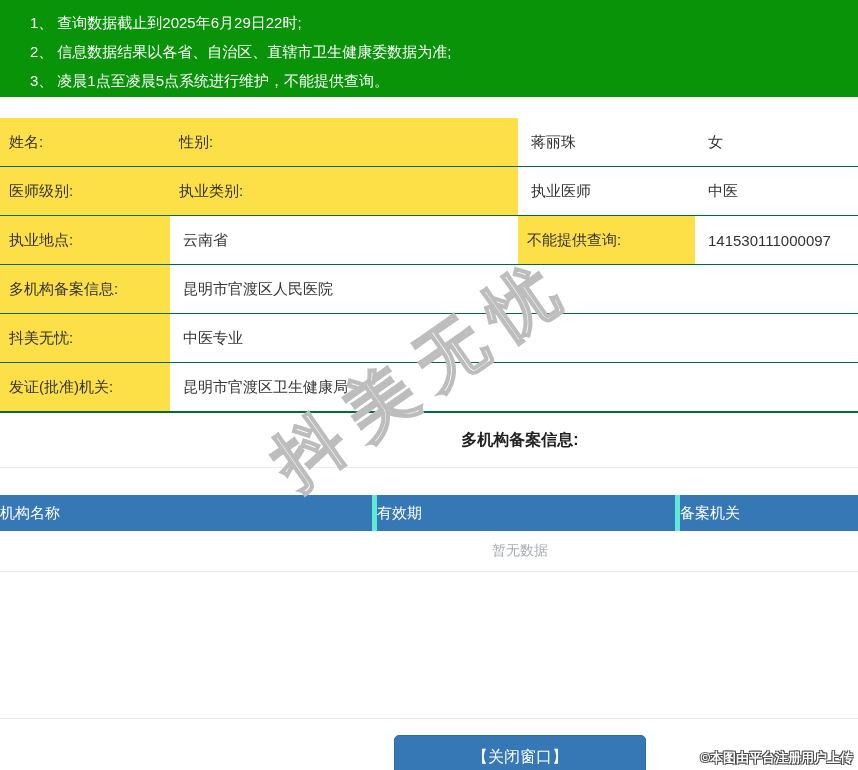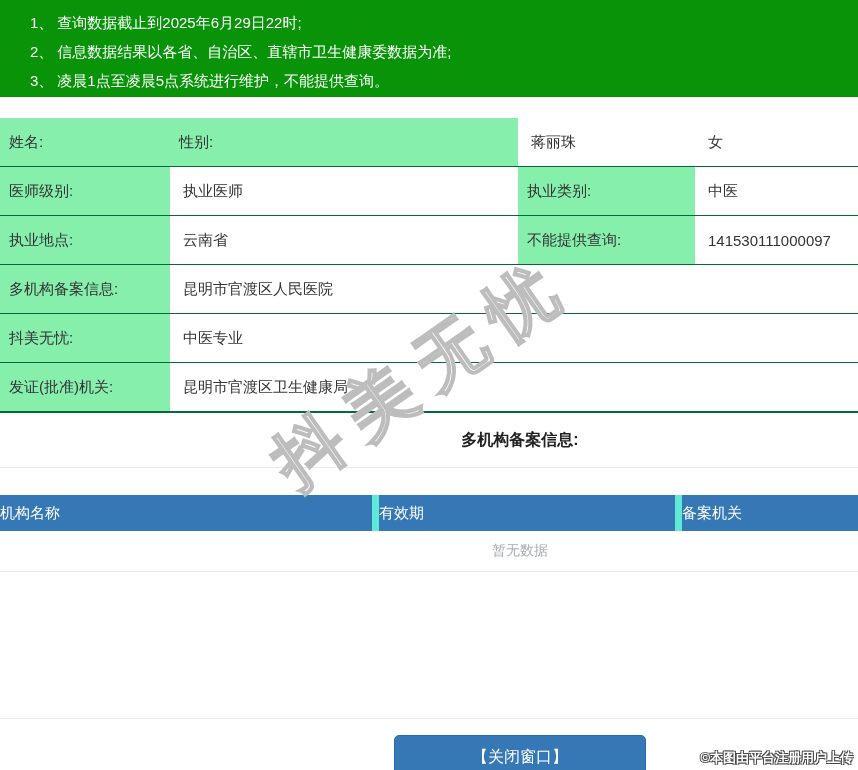--- a/index.html
+++ b/index.html
@@ -13,34 +13,34 @@
   .notice-line .num { margin-right: 4px; }
   .notice-line .b { font-weight: 400; }
 
   
   .info-table { margin-top: 21px; width: 1040px; }
   .irow { display: grid; border-bottom: 1px solid #06693a; }
   .irow.four { grid-template-columns: 170px 348px 177px 1fr; }
   .irow.two  { grid-template-columns: 170px 1fr; }
   .irow:last-child { border-bottom: 2px solid #06693a; }
   .cell { height: 48px; display: flex; align-items: center; font-size: 15px; color: #333; }
-  .cell.label { background: #86efac; padding-left: 9px; }
+  .cell.label { background: #fde047; padding-left: 9px; }
   .cell.value { background: #fff; padding-left: 13px; }
 
   
   .section-head { width: 1040px; height: 55px; border-bottom: 1px solid #e9e9e9;
                   display: flex; align-items: center; justify-content: center; }
   .section-head h2 { font-size: 16px; font-weight: 700; color: #222; }
 
   
   .filing-header { margin-top: 27px; width: 1040px; height: 36px; background: #3578b5;
                    display: grid; grid-template-columns: 372px 303px 1fr; }
   .filing-header .hcell { color: #fff; font-size: 15px; display: flex; align-items: center;
                           }
-  .filing-header .hcell + .hcell { border-left: 7px solid #5eead4; }
+  .filing-header .hcell + .hcell { border-left: 5px solid #5eead4; }
   .filing-empty { width: 1040px; height: 41px; border-bottom: 1px solid #e9e9e9;
                   display: flex; align-items: center; justify-content: center;
                   color: #a9acb3; font-size: 14px; }
 
   
   .spacer { height: 146px; }
   .bottom-line { width: 1040px; border-top: 1px solid #e9e9e9; }
   .close-btn { display: block; margin: 16px auto 0 auto; width: 252px; height: 44px;
                background: #3578b5; border: 1px solid #2e6da4; border-radius: 5px;
                color: #fff; font-size: 16px; font-family: inherit; cursor: pointer; }
@@ -76,22 +76,22 @@
 
   <div class="info-table">
     <div class="irow four">
       <div class="cell label">姓名:</div>
       <div class="cell label">性别:</div>
       <div class="cell value">蒋丽珠</div>
       <div class="cell value">女</div>
     </div>
     <div class="irow four">
       <div class="cell label">医师级别:</div>
+      <div class="cell label">执业类别:</div>
       <div class="cell value">执业医师</div>
-      <div class="cell label">执业类别:</div>
       <div class="cell value">中医</div>
     </div>
     <div class="irow four">
       <div class="cell label">执业地点:</div>
       <div class="cell value">云南省</div>
       <div class="cell label">不能提供查询:</div>
       <div class="cell value">141530111000097</div>
     </div>
     <div class="irow two">
       <div class="cell label">多机构备案信息:</div>

